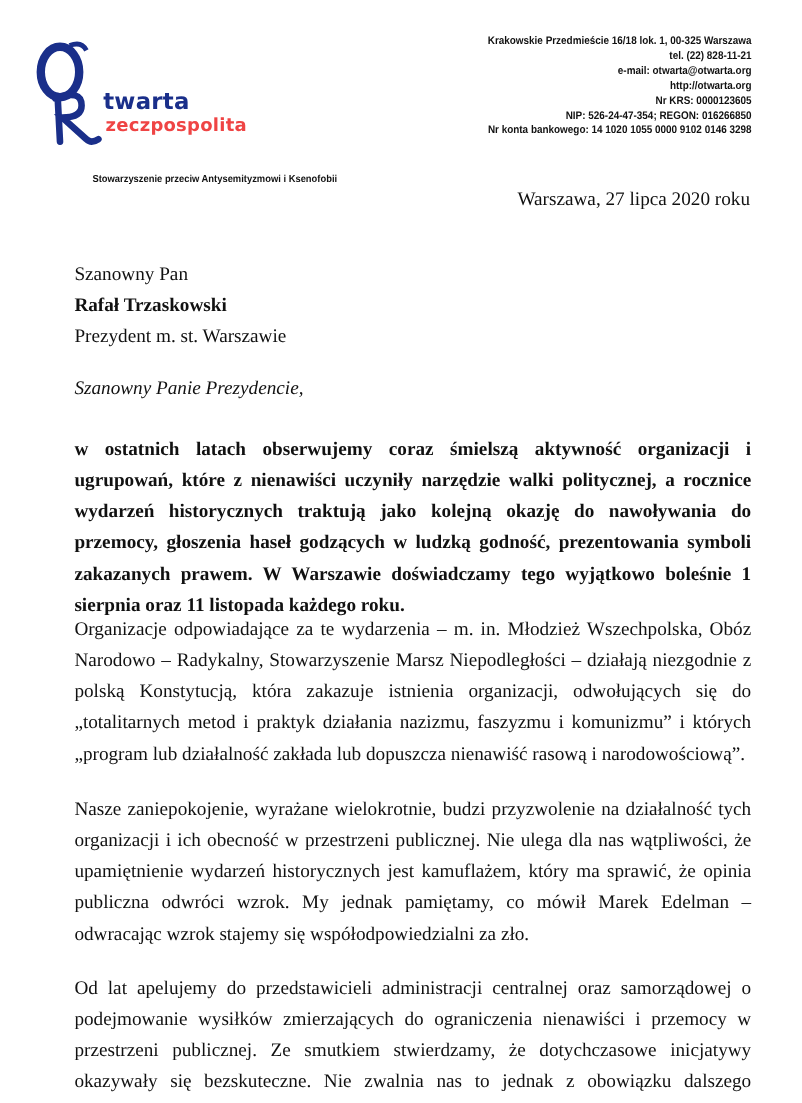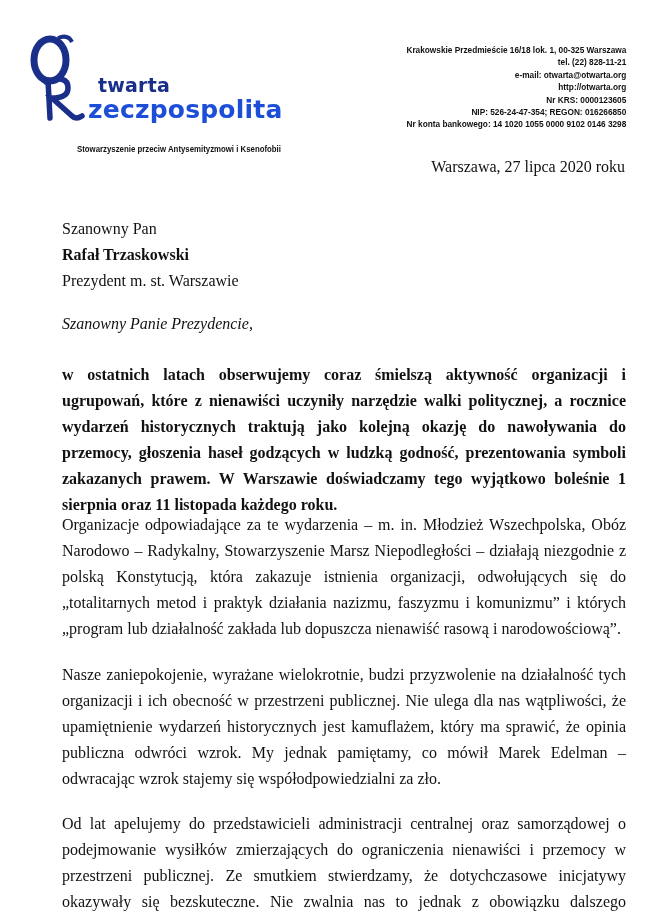--- a/index.html
+++ b/index.html
@@ -1,22 +1,22 @@
 <!DOCTYPE html>
 <html><head>
   <meta charset="utf-8">
   <style>
     html, body { margin: 0; padding: 0; background: #ffffff; }
     body { width: 668px; height: 919px; position: relative; overflow: hidden; color: #111; }
     .logo { position: absolute; left: 28px; top: 30px; width: 260px; height: 100px; }
     .logo svg { position: absolute; left: 0; top: 0; }
-    .logo-word1 { position: absolute; left: 58px; top: 44px; font-family: "DejaVu Sans", sans-serif; font-weight: bold; font-size: 19px; color: #1a2f8a; letter-spacing: 0.2px; margin-left: 12px; }
-    .logo-word2 { position: absolute; left: 60px; top: 65px; font-family: "DejaVu Sans", sans-serif; font-weight: bold; font-size: 25px; color: #1d4ed8; letter-spacing: 0.2px; }
+    .logo-word1 { position: absolute; left: 58px; top: 44px; font-family: "DejaVu Sans", sans-serif; font-weight: bold; font-size: 19px; color: #1a2f8a; letter-spacing: 0.2px; }
+    .logo-word2 { position: absolute; left: 60px; top: 65px; font-family: "DejaVu Sans", sans-serif; font-weight: bold; font-size: 15px; color: #ef4444; letter-spacing: 0.2px; }
     .logo-tag { position: absolute; left: 49px; top: 114px; font-family: "Liberation Sans", sans-serif; font-weight: bold; font-size: 8.5px; color: #111; white-space: nowrap; transform: scaleX(0.92); transform-origin: left top; }
-    .contact { position: absolute; right: 42px; top: 44px; text-align: right; font-family: "Liberation Sans", sans-serif; font-weight: bold; font-size: 9.2px; line-height: 12.4px; color: #111; }
+    .contact { position: absolute; right: 42px; top: 28px; text-align: right; font-family: "Liberation Sans", sans-serif; font-weight: bold; font-size: 9.2px; line-height: 12.4px; color: #111; }
     .contact div { white-space: nowrap; transform: scaleX(0.9); transform-origin: right top; }
     .serif { font-family: "Liberation Serif", serif; font-size: 16px; color: #111; }
     .date { position: absolute; right: 43px; top: 158px; }
     .addr { position: absolute; left: 62px; top: 216px; line-height: 26px; }
     .addr .name { font-weight: bold; }
     .salutation { position: absolute; left: 62px; top: 315px; font-style: italic; }
     .para { position: absolute; left: 62px; width: 564px; text-align: justify; line-height: 26px; margin: 0; }
     .p1 { top: 362px; font-weight: bold; }
     .p2 { top: 512px; }
     .p3 { top: 662px; }

